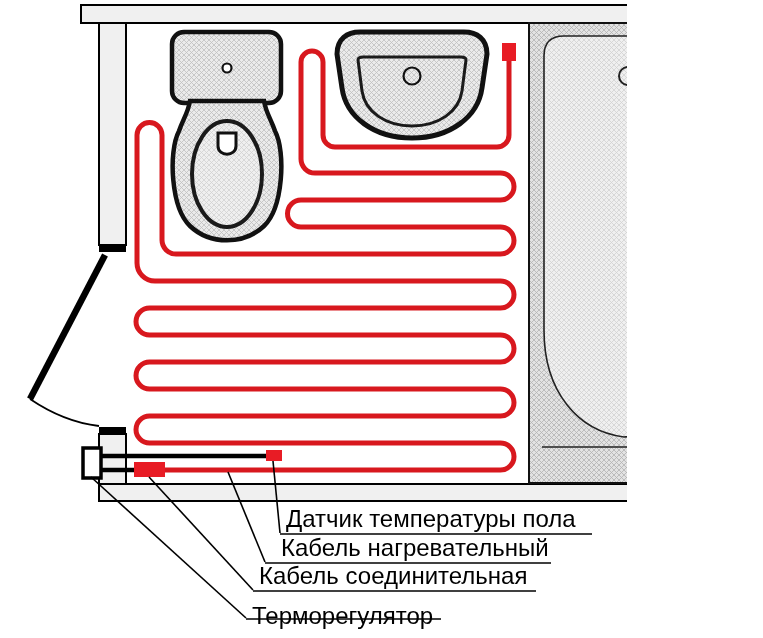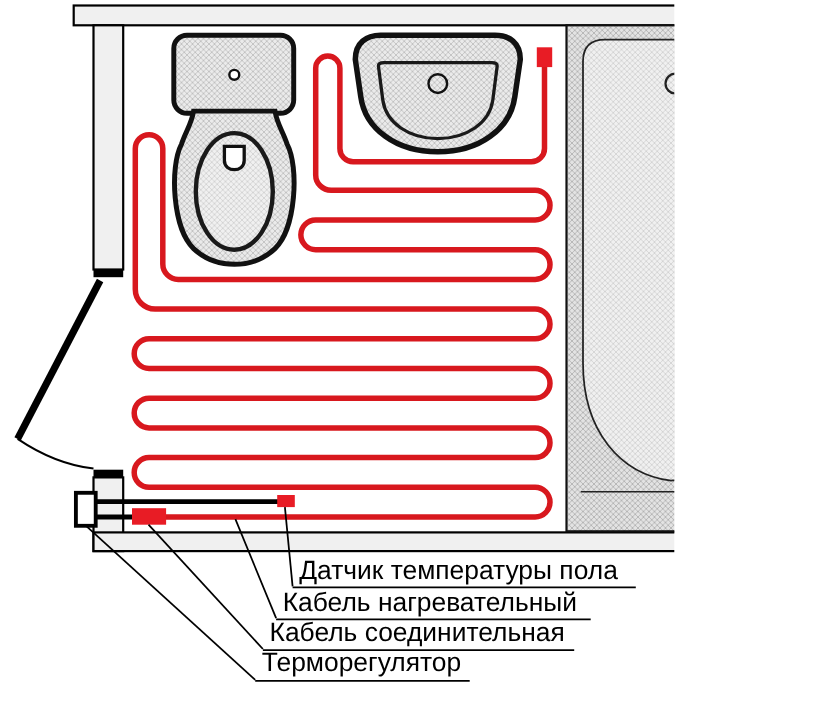--- a/index.html
+++ b/index.html
@@ -2,20 +2,21 @@
 <html><head>
 <meta charset="utf-8">
 <style>
   html,body{margin:0;padding:0;background:#ffffff;}
   .stage{
     position:relative;
     width:613px;height:638px;
     background:#ffffff;
     font-family:"Liberation Sans", sans-serif;
     overflow:hidden;
+    margin-left:14px;
   }
   .stage svg{position:absolute;left:0;top:0;}
   .callout-label{
     position:absolute;
     font-size:24px;
     line-height:26px;
     color:#000;
     white-space:nowrap;
     letter-spacing:0px;
   }
@@ -114,16 +115,16 @@
     <line x1="135" y1="477" x2="239" y2="590"></line>
     <line x1="77" y1="477" x2="232" y2="618"></line>
     <line x1="266" y1="534" x2="578" y2="534"></line>
     <line x1="251" y1="563" x2="537" y2="563"></line>
     <line x1="239" y1="591" x2="522" y2="591"></line>
     <line x1="232" y1="619" x2="427" y2="619"></line>
   </g>
 </svg>
 
   <div class="callout-label" style="left:272px; top:506px;">Датчик температуры пола</div>
-  <div class="callout-label" style="left:257px; top:535px;">Кабель нагревательный</div>
+  <div class="callout-label" style="left:267px; top:535px;">Кабель нагревательный</div>
   <div class="callout-label" style="left:245px; top:563px;">Кабель соединительная</div>
-  <div class="callout-label" style="left:238px; top:590px;">Терморегулятор</div>
+  <div class="callout-label" style="left:238px; top:603px;">Терморегулятор</div>
 </div>
 
 </body></html>

